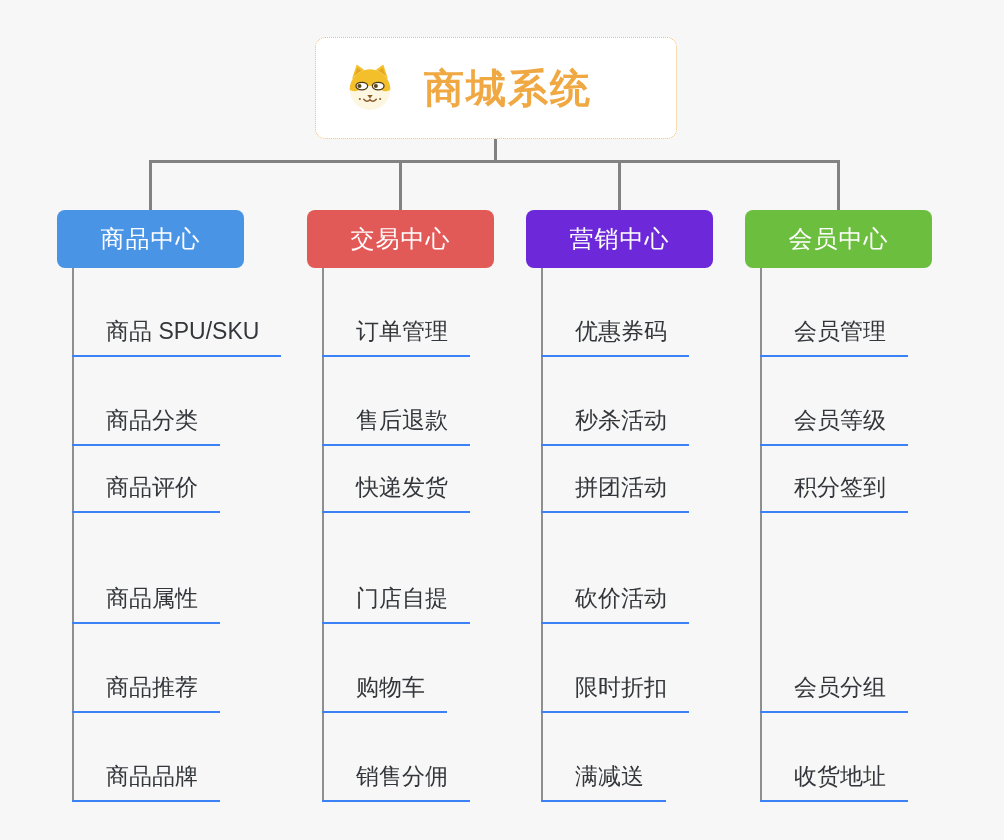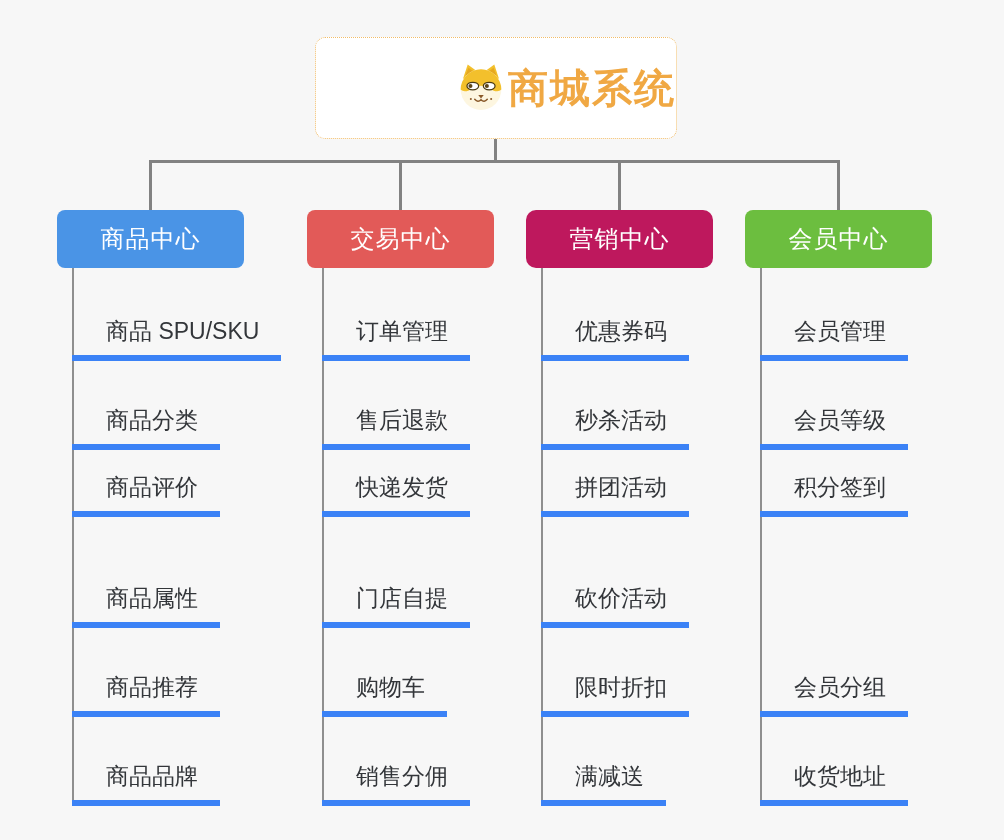--- a/index.html
+++ b/index.html
@@ -15,39 +15,39 @@
   .hbar { left:149px; top:160px; width:691px; height:3px; }
   .drop { top:160px; width:3px; height:52px; }
   .drop.c0{ left:149px } .drop.c1{ left:399px } .drop.c2{ left:618px } .drop.c3{ left:837px }
   .trunk { position:absolute; top:268px; width:2px; height:532px; background:#8f8f8f; }
   .trunk.c0{ left:72px } .trunk.c1{ left:322px } .trunk.c2{ left:541px } .trunk.c3{ left:760px }
   
   .root-node {
     position:absolute; left:315px; top:37px; width:362px; height:102px;
     box-sizing:border-box; background:#ffffff;
     border:1px dotted #f2bd69; border-radius:10px;
-    display:flex; align-items:center; justify-content:flex-end; gap:2px;padding-left:29px;
+    display:flex; align-items:center; justify-content:flex-start; gap:29px;padding-left:29px;
   }
   .root-title { font-size:40px; font-weight:600; letter-spacing:2px; }
   .dog-icon { width:50px; height:50px; display:block; }
   
   .branch-box {
     position:absolute; top:210px; width:187px; height:58px;
     border-radius:8px; color:#ffffff; font-size:24px; letter-spacing:1px;
     display:flex; align-items:center; justify-content:center;
     cursor:default;
   }
   .branch-box.c0{ left:57px } .branch-box.c1{ left:307px }
   .branch-box.c2{ left:526px } .branch-box.c3{ left:745px }
   
   .leaf {
     position:absolute; white-space:nowrap;
     font-size:23px; line-height:32px; color:#33363a;
     padding:0 22px 8px 34px;
-    border-bottom:6px solid #3b82f6;
+    border-bottom:2px solid #3b82f6;
   }
   .leaf.c0{ left:72px } .leaf.c1{ left:322px } .leaf.c2{ left:541px } .leaf.c3{ left:760px }
   .leaf.r0{ top:315px } .leaf.r1{ top:404px } .leaf.r2{ top:471px }
   .leaf.r3{ top:582px } .leaf.r4{ top:671px } .leaf.r5{ top:760px }
 </style>
 </head>
 <body>
 
 <div class="canvas" style="background: rgb(247, 247, 247);">
 
@@ -78,21 +78,21 @@
       <path d="M28.5,41 h7 l-3.5,4.5 z" fill="#8a5a2a"></path>
       <path d="M24,46.5 q4,4.5 8,0.5 q4,4 8,-0.5" stroke="#8a5a2a" fill="none" stroke-width="2" stroke-linecap="round"></path>
       <circle cx="19" cy="46" r="1.3" fill="#8a5a2a"></circle>
       <circle cx="45" cy="46" r="1.3" fill="#8a5a2a"></circle>
     </svg>
     <span class="root-title" style="color: rgb(240, 168, 67);">商城系统</span>
   </div>
 
   <div class="branch-box c0" style="background: rgb(74, 148, 230);">商品中心</div>
   <div class="branch-box c1" style="background: rgb(226, 90, 88);">交易中心</div>
-  <div class="branch-box c2" style="background: #be185d; border-radius: 10px;">营销中心</div>
+  <div class="branch-box c2" style="background: #6d28d9;">营销中心</div>
   <div class="branch-box c3" style="background: rgb(108, 190, 63);">会员中心</div>
 
   <div class="leaf c0 r0">商品 SPU/SKU</div>
   <div class="leaf c0 r1">商品分类</div>
   <div class="leaf c0 r2">商品评价</div>
   <div class="leaf c0 r3">商品属性</div>
   <div class="leaf c0 r4">商品推荐</div>
   <div class="leaf c0 r5">商品品牌</div>
 
   <div class="leaf c1 r0">订单管理</div>

